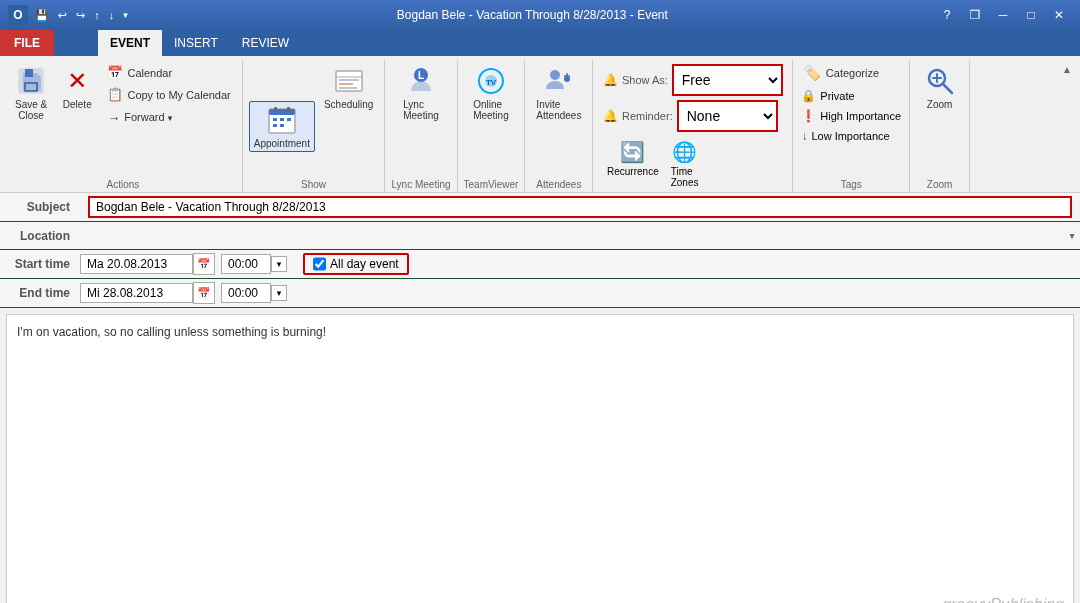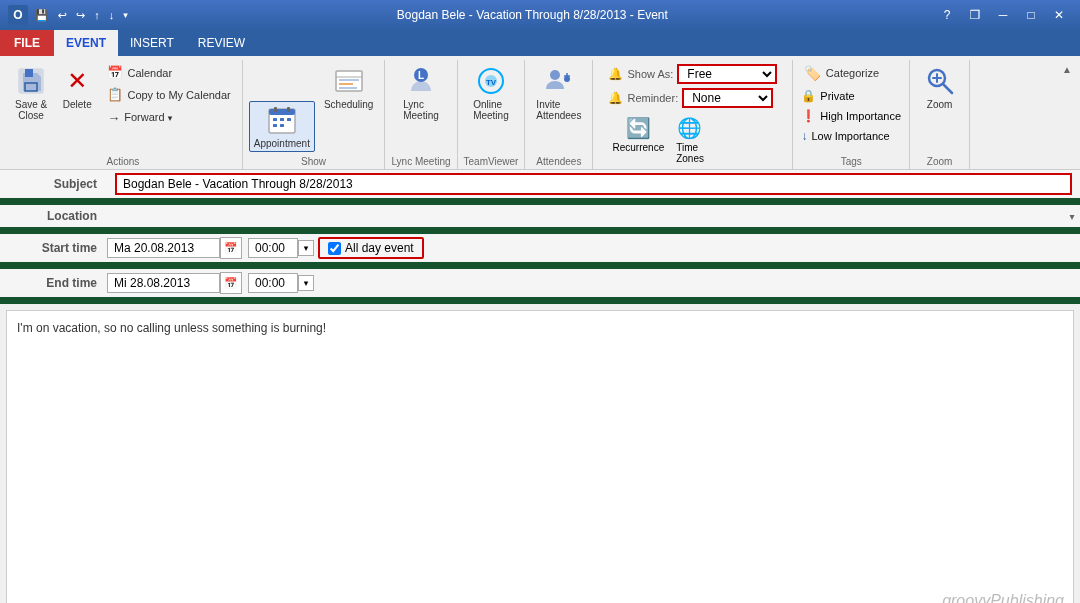--- a/index.html
+++ b/index.html
@@ -45,22 +45,23 @@
       color: white;
       padding: 0 12px;
       display: flex;
       align-items: center;
       font-size: 12px;
       cursor: pointer;
       border-bottom: none;
     }
     .menu-tab.active {
       background: #f0f0f0;
-      color: #1d4ed8;
+      color: #000000;
       font-weight: 600;
+      margin-left: 44px;
     }
 
     
     .ribbon {
       background: #f0f0f0;
       border-bottom: 1px solid #ccc;
       padding: 4px 4px 0 4px;
       display: flex;
       align-items: stretch;
       min-height: 88px;
@@ -122,36 +123,35 @@
       gap: 4px;
       white-space: nowrap;
     }
 
     .ribbon-split-group { display: flex; flex-direction: column; gap: 1px; }
 
     
     .options-group { display: flex; flex-direction: column; gap: 4px; padding: 2px 0; }
     .options-row { display: flex; align-items: center; gap: 4px; font-size: 11px; }
     .options-select {
-      height: 20px;
-      font-size: 12px;
+      height: 32px;
+      font-size: 14px;
       border: 1px solid #aaa;
       background: white;
       padding: 0 4px;
       cursor: pointer;
       min-width: 80px;
     }
     .options-select.red-border { border: 2px solid #cc0000; }
     .tag-item { display: flex; align-items: center; gap: 4px; font-size: 11px; cursor: pointer; padding: 1px 2px; }
     .form-row {
       display: flex;
       align-items: center;
-      border-bottom: 7px solid #14532d;
+      border-bottom: 1px solid #14532d;
       min-height: 28px;
-      padding-left: 27px;
     }
     .form-label {
       width: 80px;
       padding: 0 10px;
       color: #555;
       font-size: 12px;
       font-weight: 600;
       flex-shrink: 0;
       text-align: right;
     }
@@ -165,21 +165,21 @@
     }
     .location-input { flex: 1; border: none; background: transparent; font-size: 12px; padding: 4px 6px; outline: none; }
     .location-dropdown { width: 16px; height: 16px; cursor: pointer; display: flex; align-items: center; justify-content: center; font-size: 10px; color: #666; }
 
     .datetime-row { display: flex; align-items: center; padding: 3px 0; }
     .datetime-input { border: 1px solid #aaa; background: white; font-size: 12px; padding: 2px 6px; width: 113px; }
     .cal-btn { width: 22px; height: 22px; border: 1px solid #aaa; background: white; cursor: pointer; display: flex; align-items: center; justify-content: center; font-size: 11px; }
     .time-input { border: 1px solid #aaa; background: white; font-size: 12px; padding: 2px 6px; width: 50px; margin-left: 6px; }
     .time-dropdown { width: 16px; height: 16px; border: 1px solid #aaa; background: white; cursor: pointer; display: flex; align-items: center; justify-content: center; font-size: 9px; }
 
-    .allday-checkbox { display: flex; align-items: center; gap: 4px; margin-left: 4px; font-size: 12px; border: 2px solid #cc0000; padding: 2px 8px; border-radius: 2px; }
+    .allday-checkbox { display: flex; gap: 4px; margin-left: 16px; font-size: 12px; border: 2px solid #cc0000; padding: 2px 8px; border-radius: 2px; }
     .allday-checkbox input { cursor: pointer; }
 
     
     .body-area {
       background: white;
       margin: 6px;
       flex: 1;
       border: 1px solid #ccc;
       padding: 10px;
       font-size: 12px;

